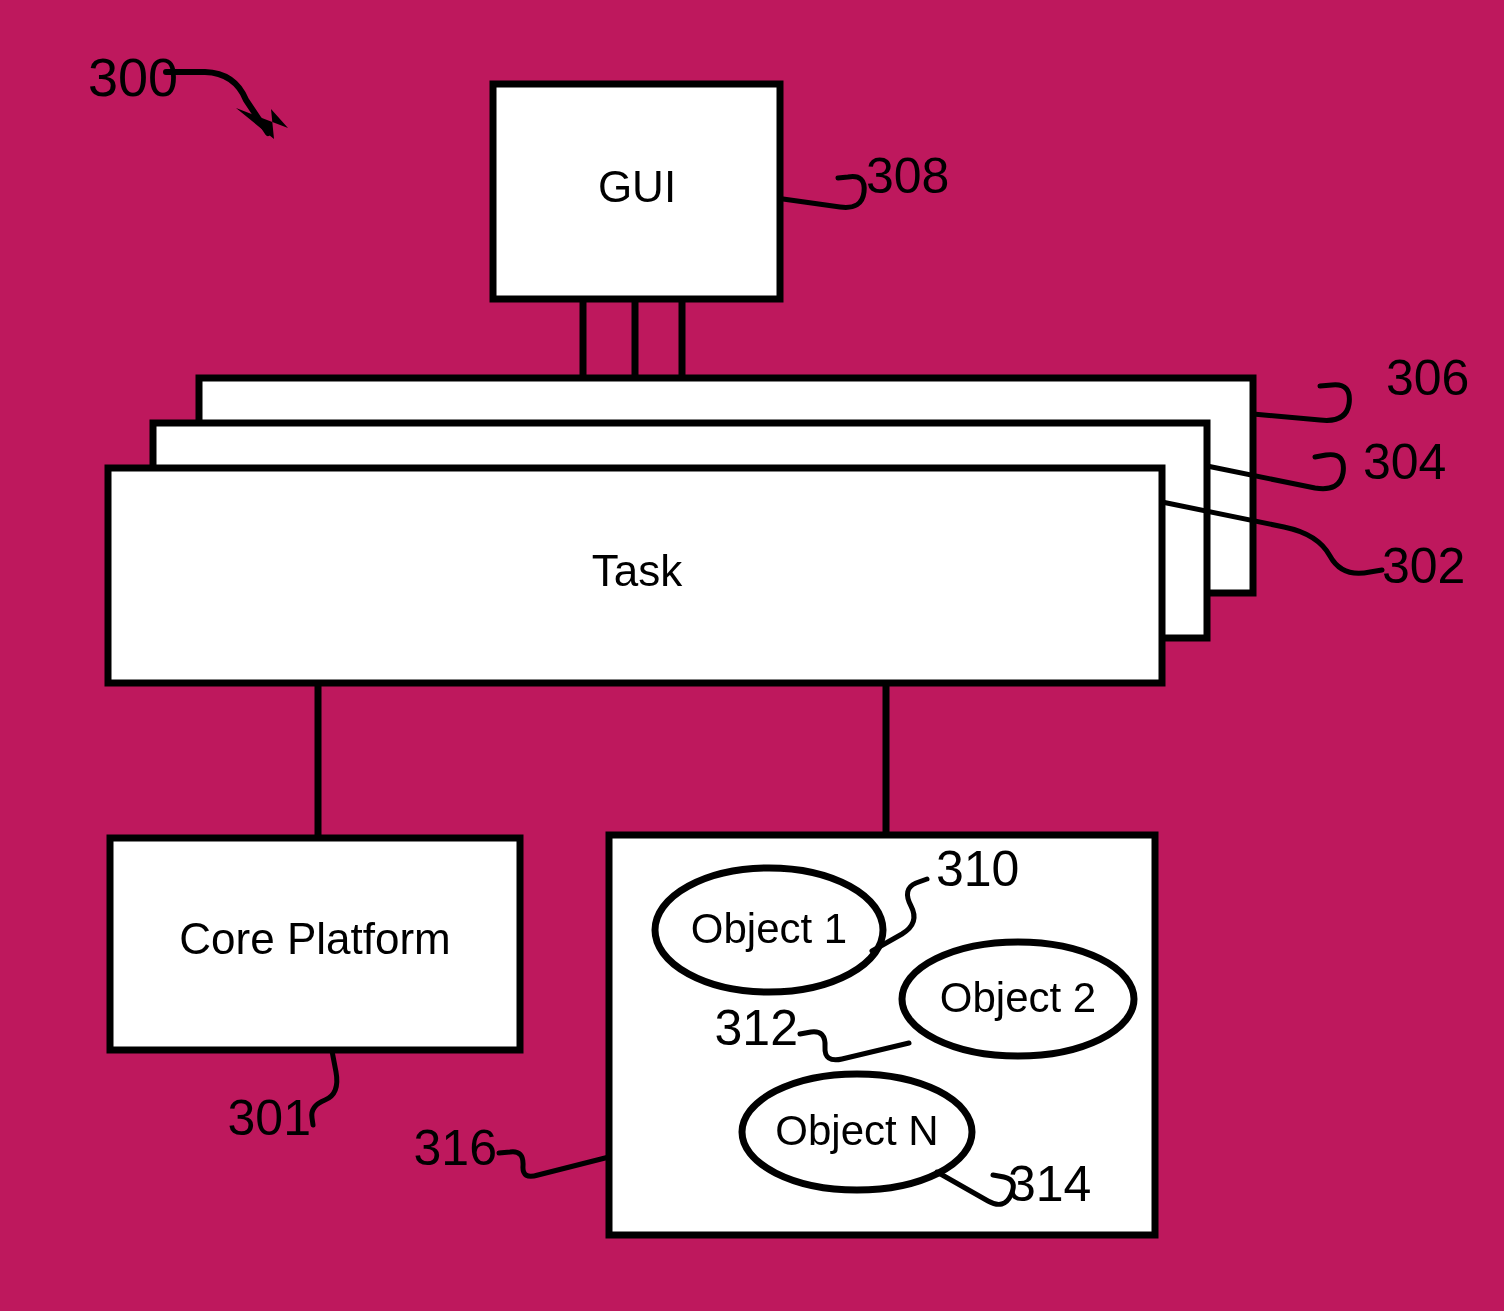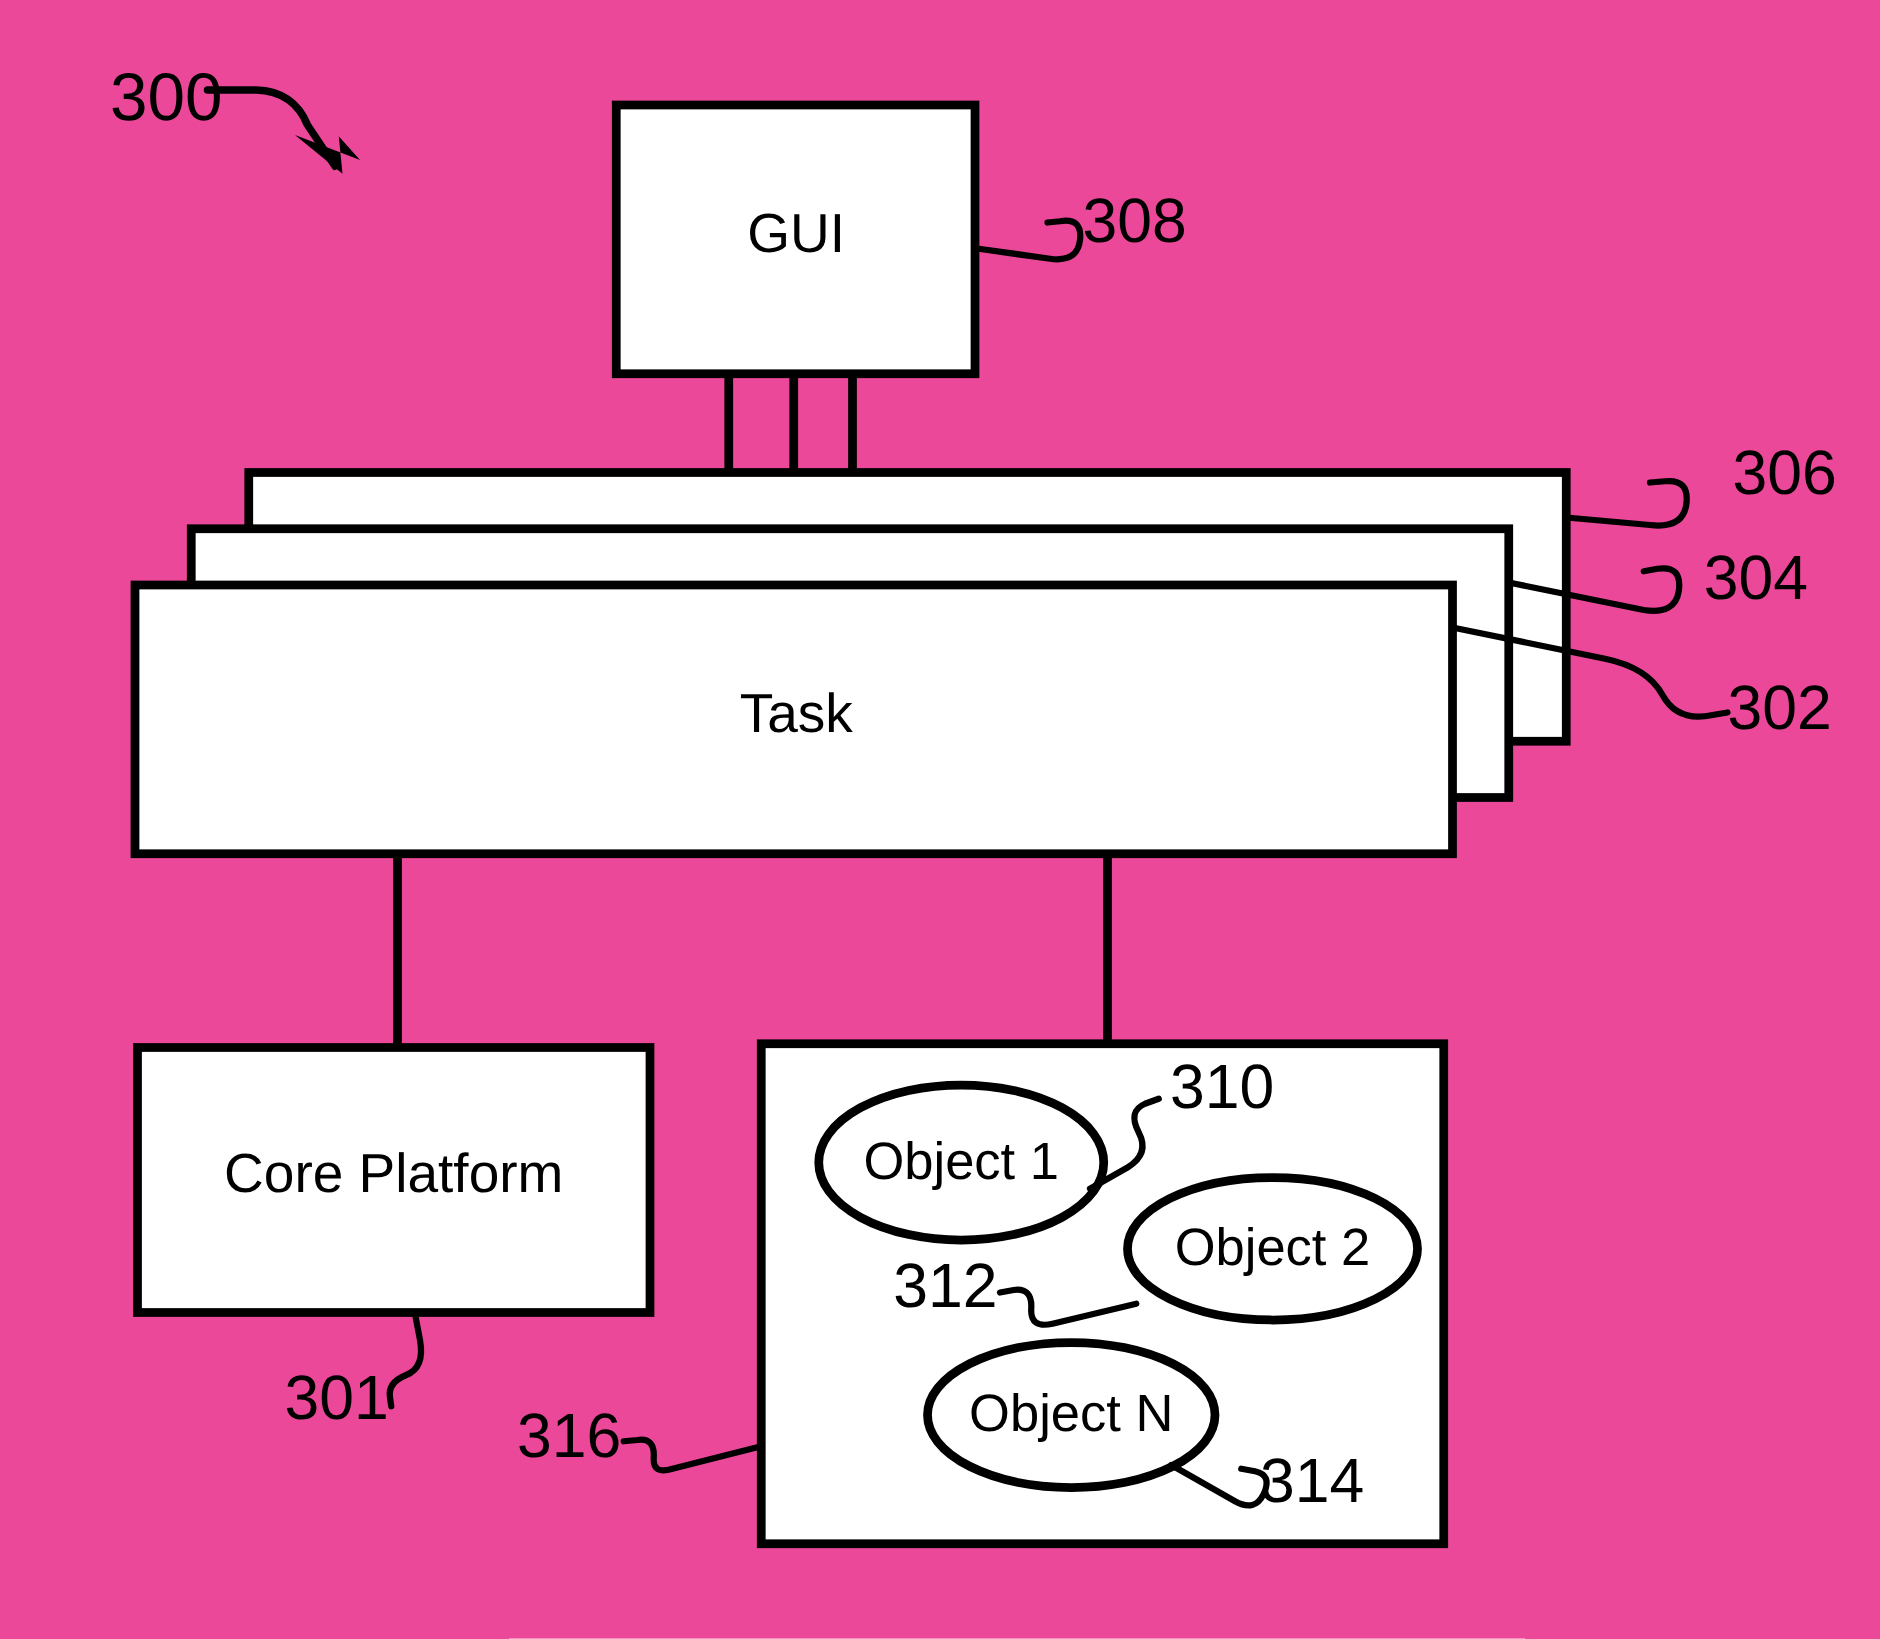--- a/index.html
+++ b/index.html
@@ -10,21 +10,21 @@
   body {
     width: 1504px;
     height: 1311px;
     font-family: "Liberation Sans", sans-serif;
     overflow: hidden;
   }
   #diagram-root {
     position: relative;
     width: 1504px;
     height: 1311px;
-    background: #ec4899;
+    background: #be185d;
   }
   svg.fig {
     display: block;
     width: 1504px;
     height: 1311px;
   }
   .box-stroke {
     fill: #ffffff;
     stroke: #000000;
     stroke-width: 7;

